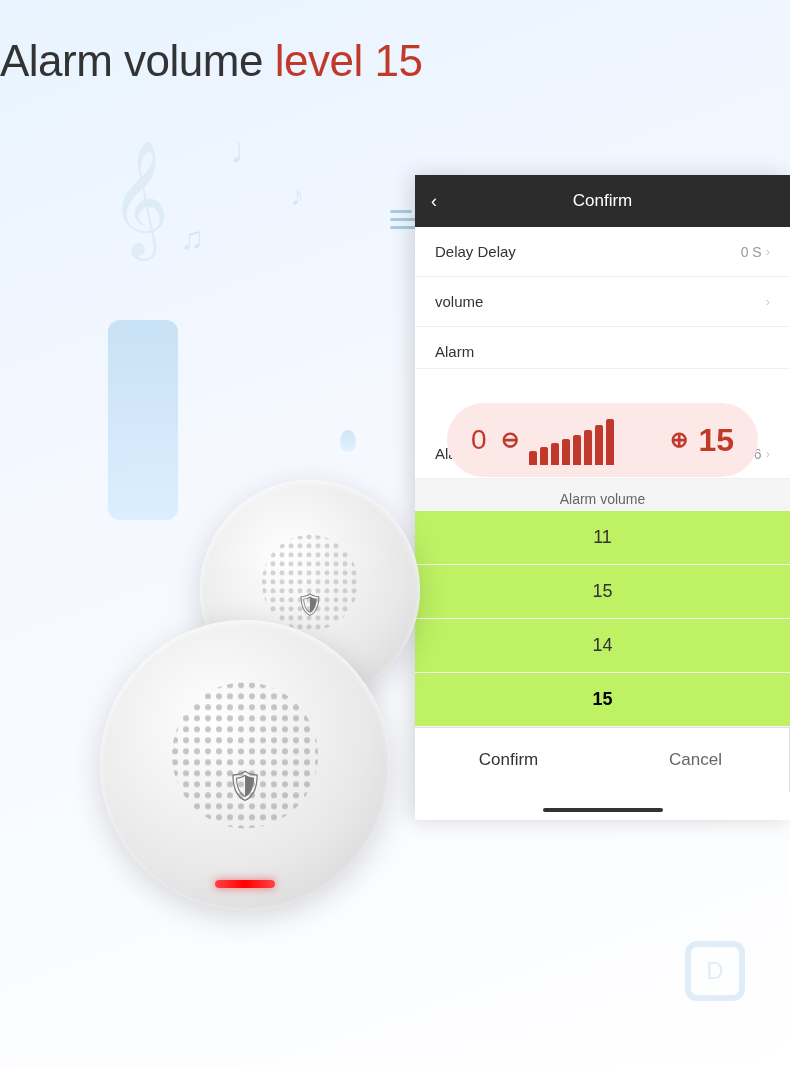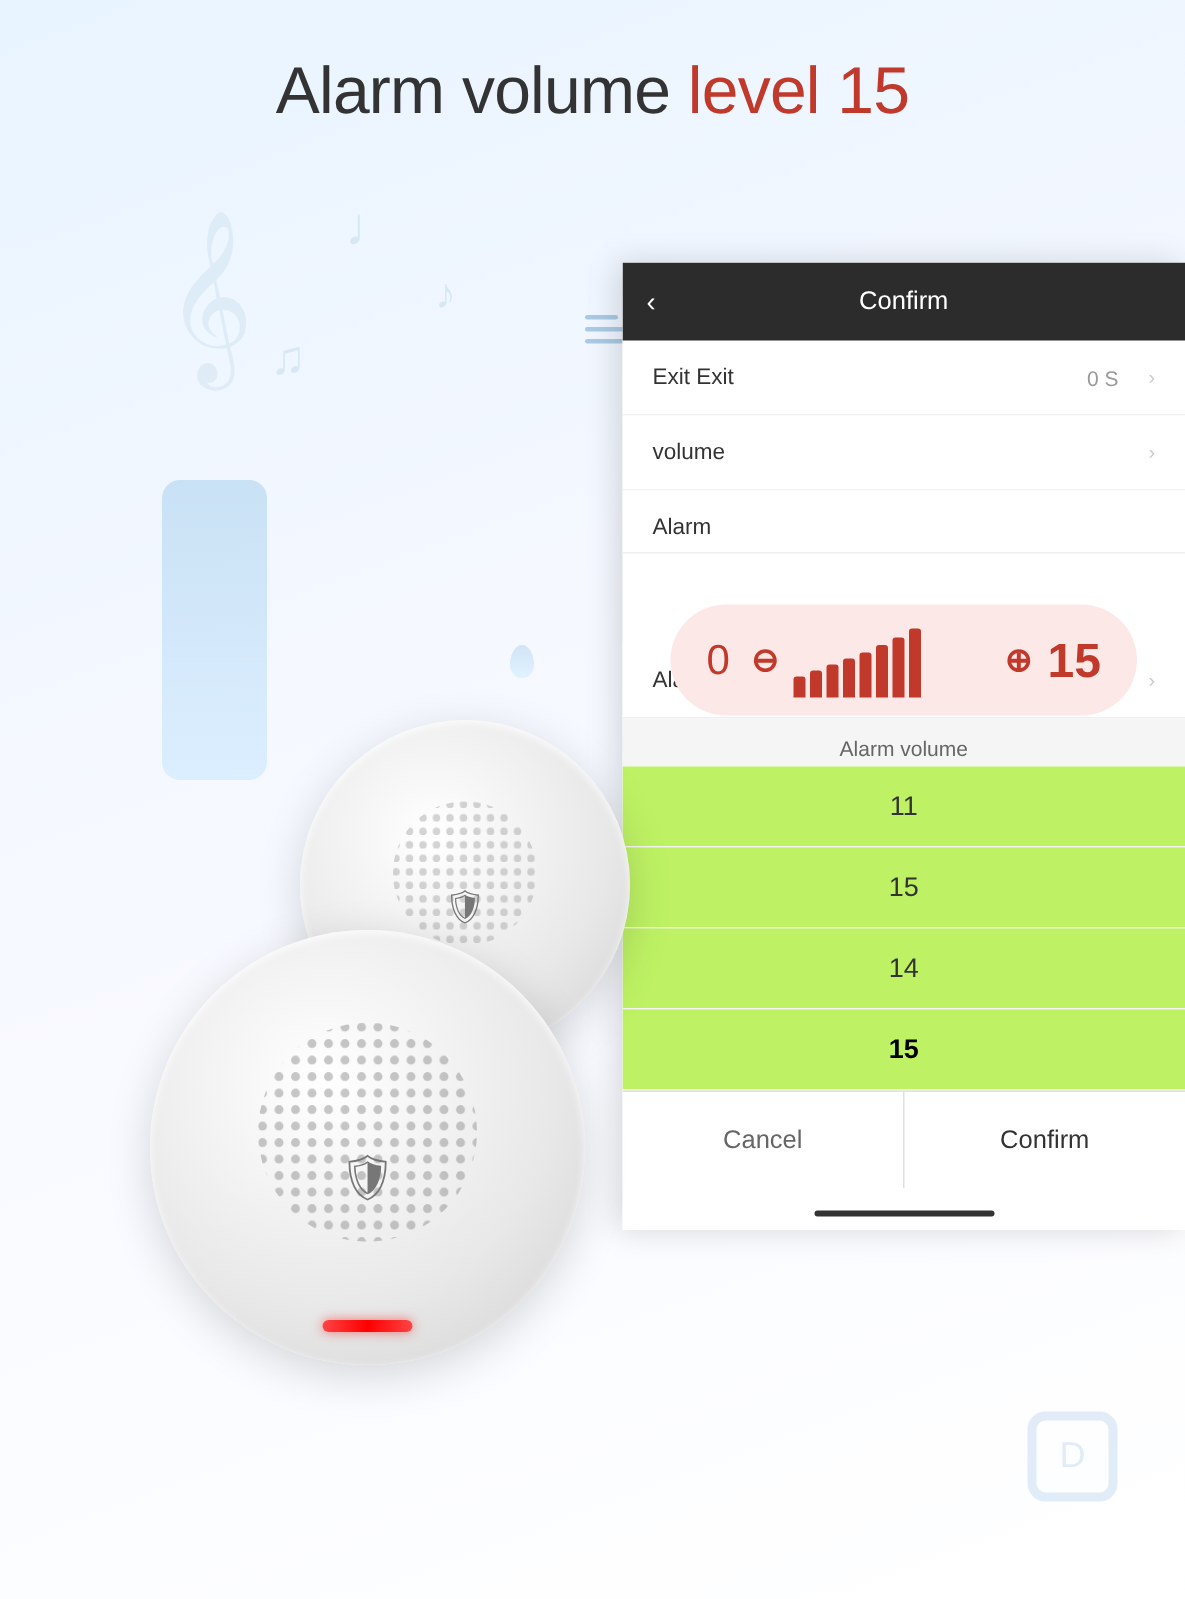--- a/index.html
+++ b/index.html
@@ -153,21 +153,21 @@
     }
     .setting-row .label {
       font-size: 15px;
       color: #333;
     }
     .setting-row .value {
       font-size: 14px;
       color: #999;
       display: flex;
       align-items: center;
-      gap: 20px;
+      gap: 4px;
     }
     .chevron {
       color: #ccc;
       font-size: 13px;
     }
 
     
     .volume-popup {
       background: #fde8e8;
       border-radius: 50px;
@@ -305,21 +305,21 @@
       display: flex;
       align-items: center;
       justify-content: center;
       font-size: 24px;
       color: #4488cc;
     }
   </style>
 </head>
 <body>
 
-<div style="text-align:center; padding-top:36px;">
+<div style="padding-top:36px;">
   <span style="font-size:44px; font-weight:300; color:#333; letter-spacing:-0.5px;">
     <span>Alarm volume</span>
     <span style="color:#c0392b; font-weight:400;">level 15</span>
   </span>
 </div>
 
 <div class="music-area">
   <span class="music-note treble">𝄞</span>
   <span class="music-note n1">♩</span>
   <span class="music-note n2">♪</span>
@@ -376,21 +376,21 @@
 </div>
 
 <div class="app-panel">
 
   <div class="app-header">
     <span class="back-btn">‹</span>
     <span class="title">Confirm</span>
   </div>
 
   <div class="setting-row">
-    <span class="label">Exit Exit</span>
+    <span class="label">Delay Delay</span>
     <span class="value">
       <span>0 S</span>
       <span class="chevron">›</span>
     </span>
   </div>
 
   <div class="setting-row">
     <span class="label">volume</span>
     <span class="value">
       <span class="chevron">›</span>
@@ -427,22 +427,22 @@
   </div>
 
   <div class="list-header">Alarm volume</div>
 
   <div class="list-item">11</div>
   <div class="list-item">15</div>
   <div class="list-item">14</div>
   <div class="list-item selected">15</div>
 
   <div class="bottom-buttons">
+    <button class="bottom-btn confirm">Confirm</button>
     <button class="bottom-btn cancel">Cancel</button>
-    <button class="bottom-btn confirm">Confirm</button>
   </div>
 
   <div class="home-indicator">
     <span class="home-indicator-bar"></span>
   </div>
 
 </div>
 
 <div class="watermark">
   <div class="watermark-inner">D</div>

